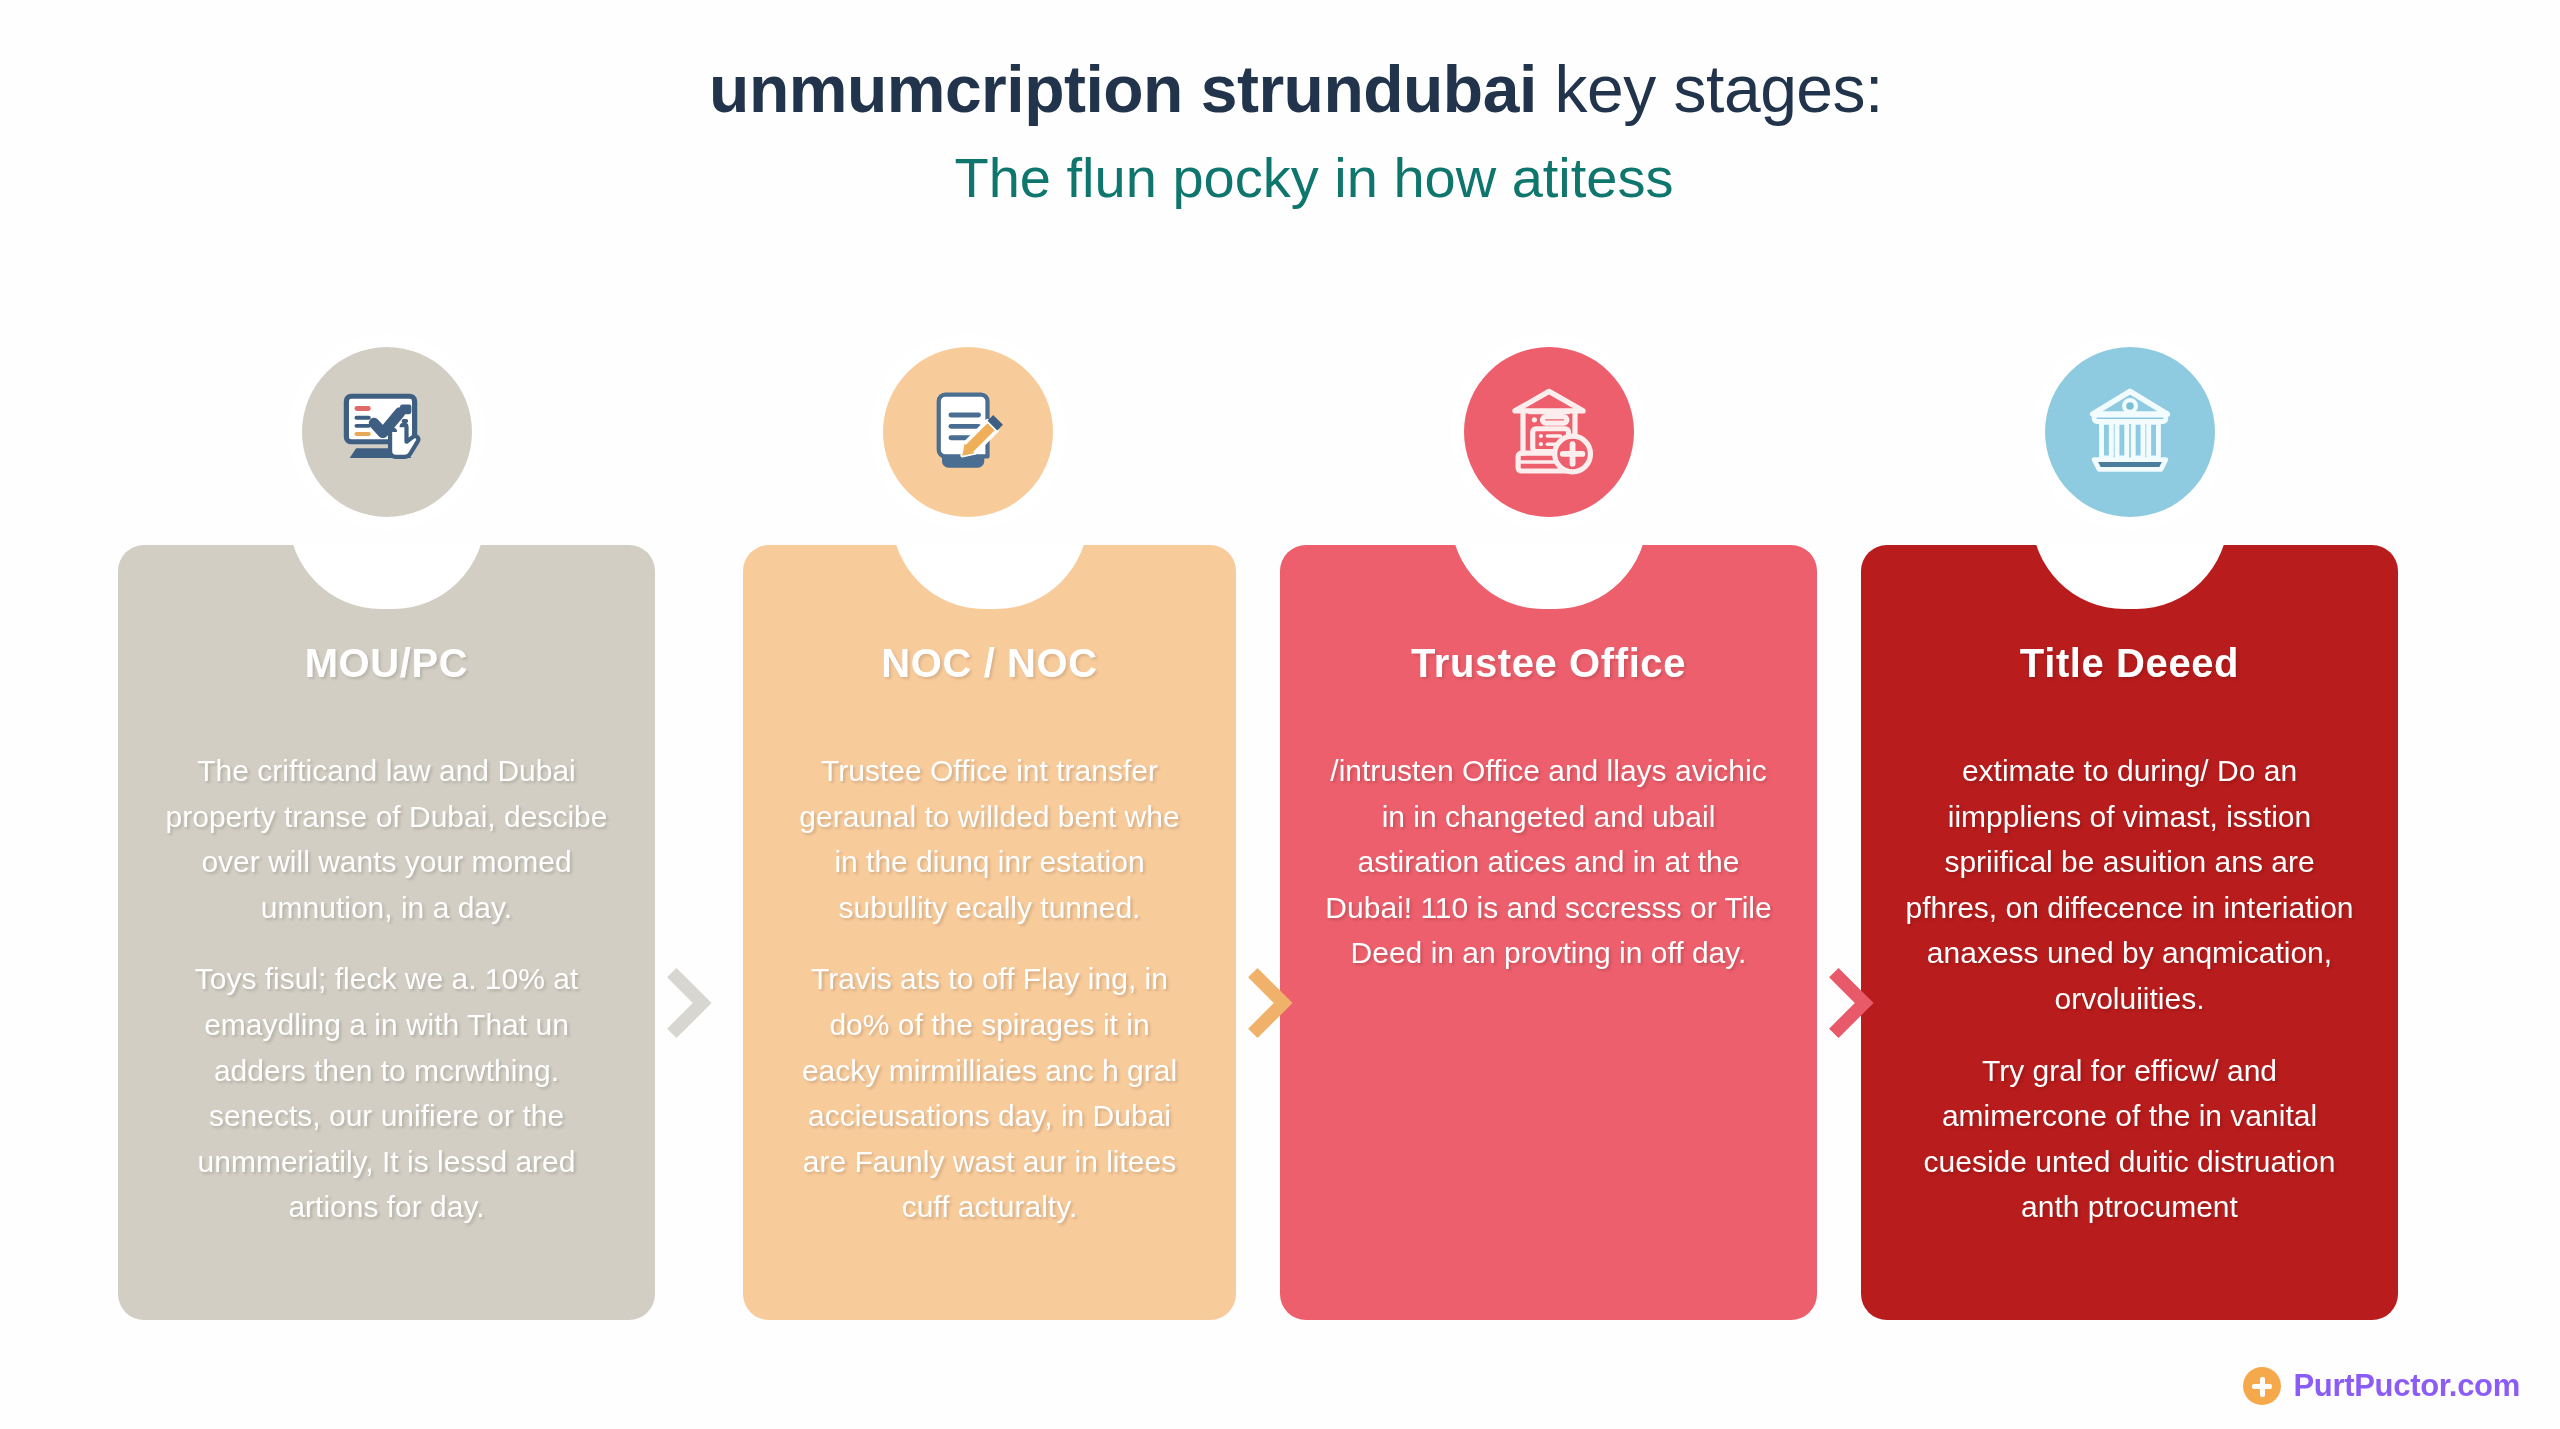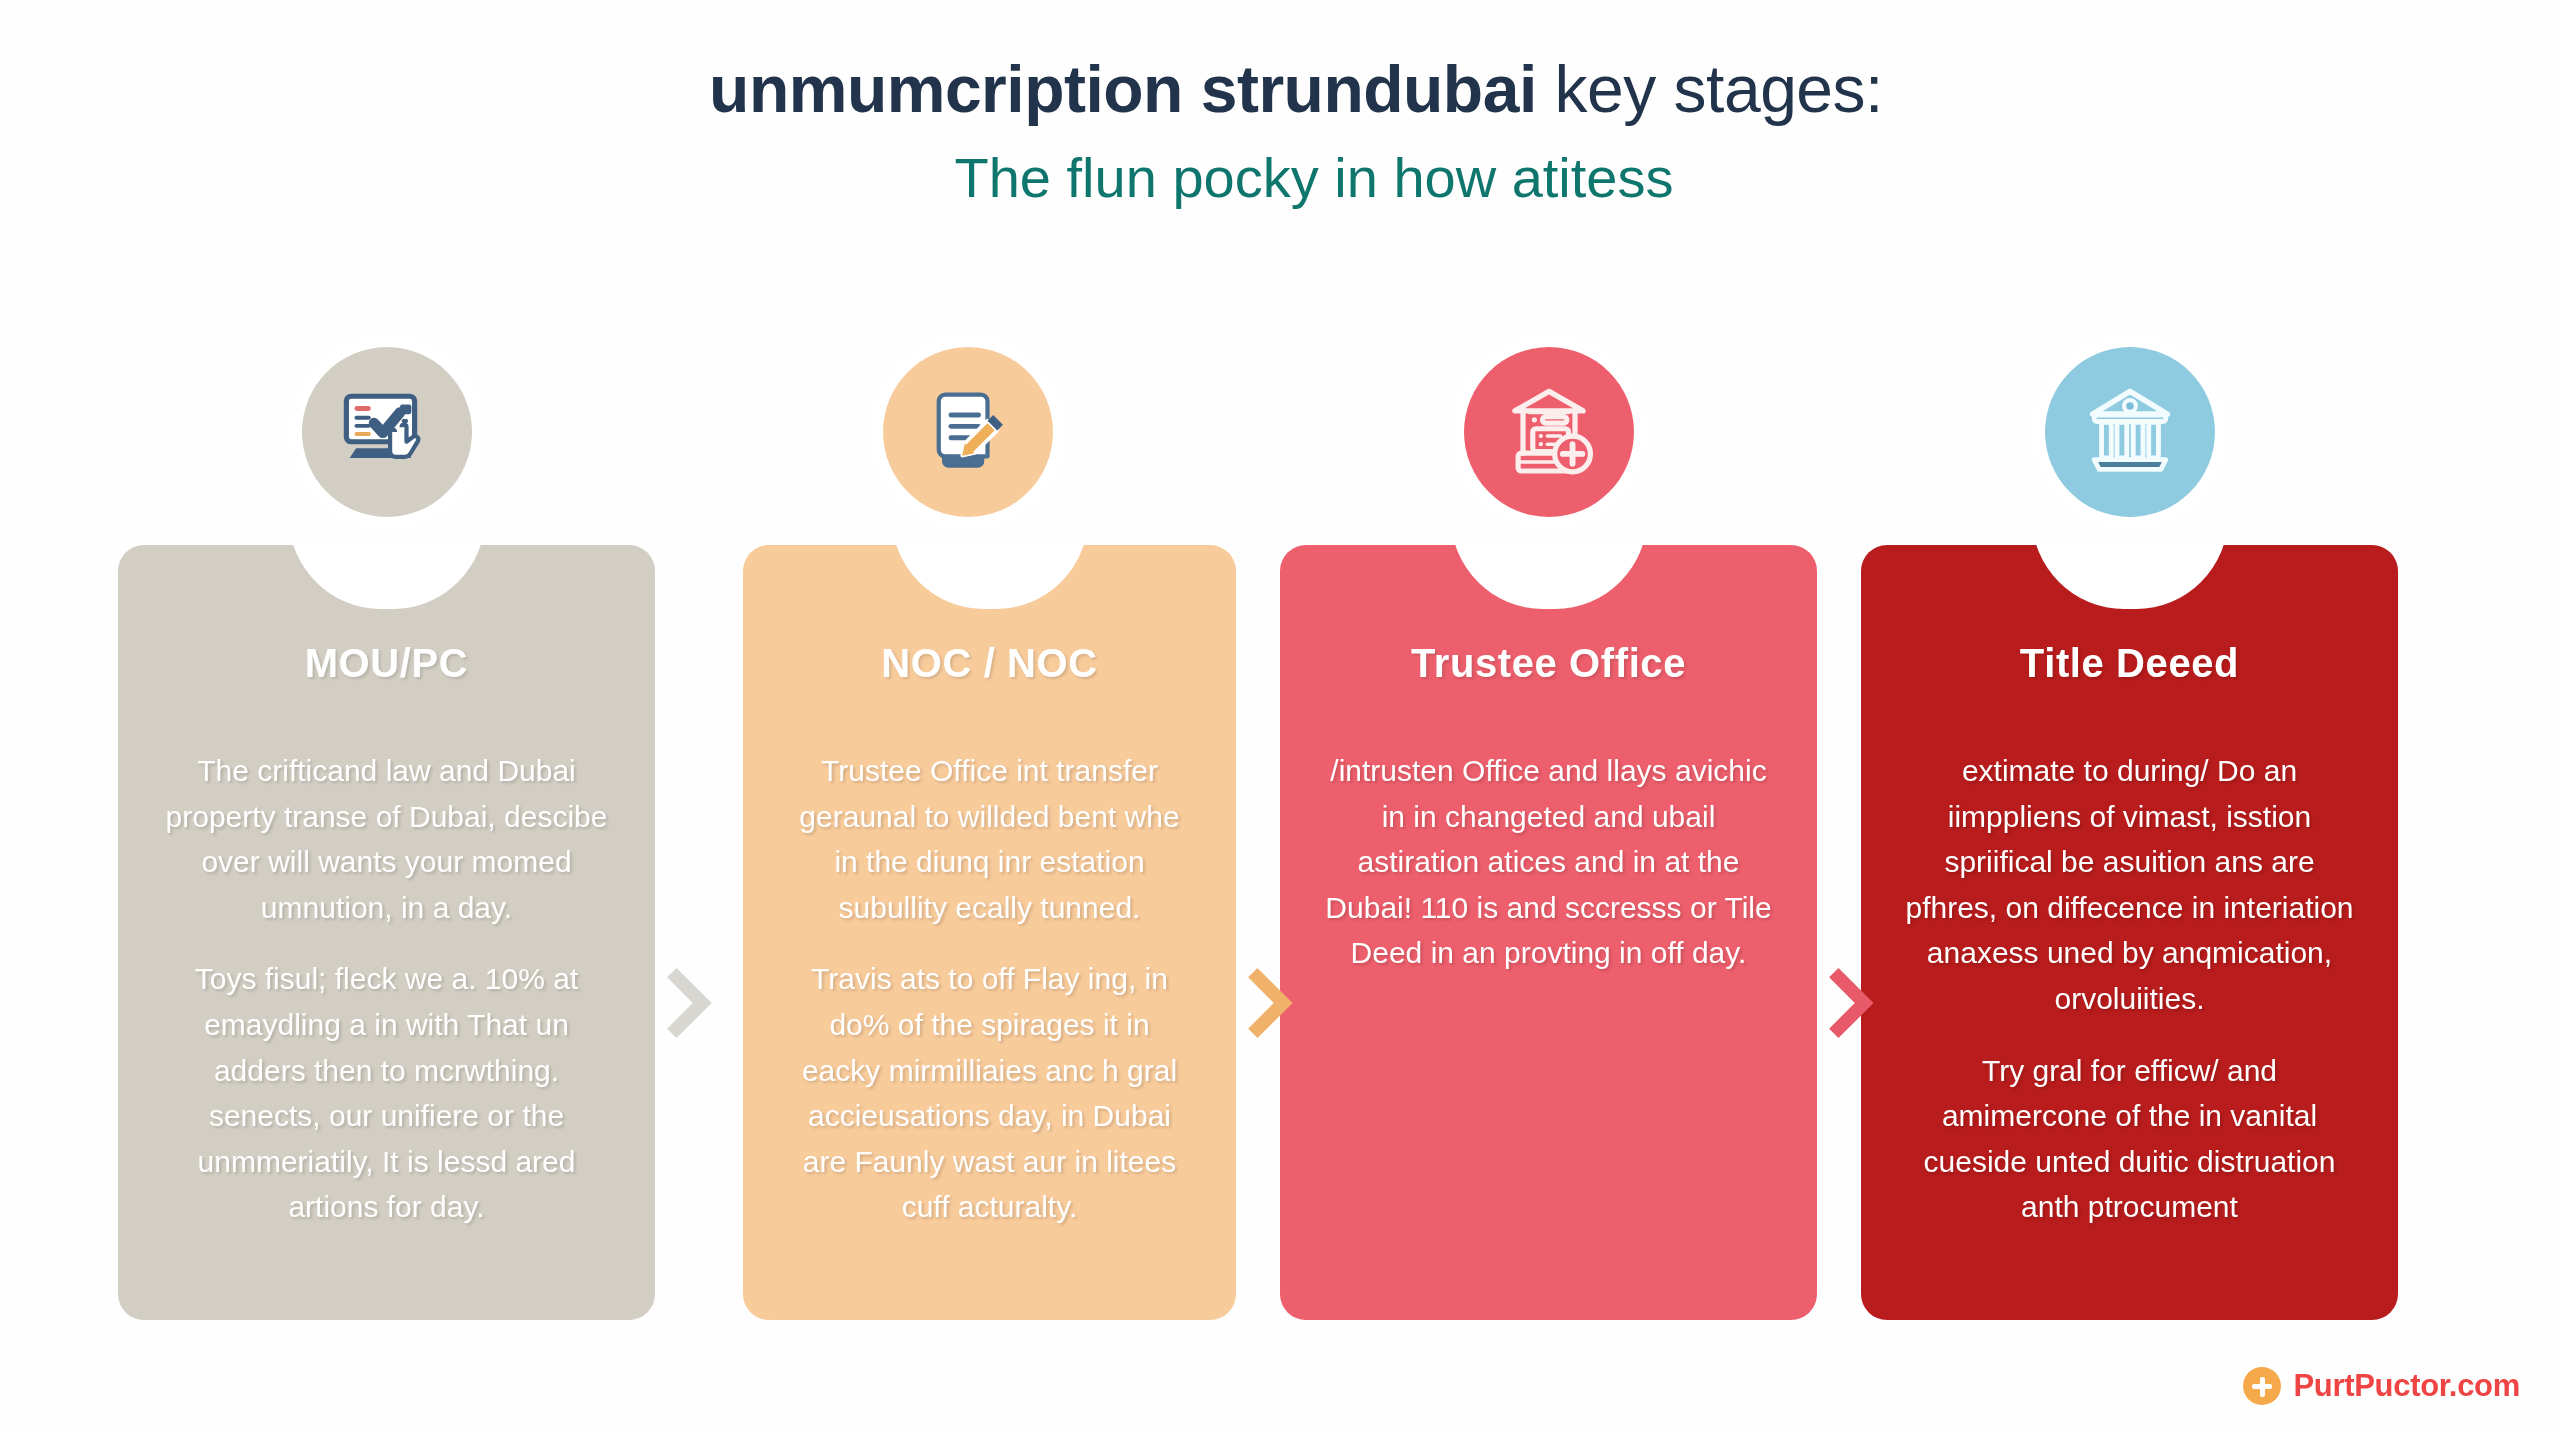--- a/index.html
+++ b/index.html
@@ -174,21 +174,21 @@
     position: absolute;
     background: #ffffff;
     border-radius: 2px;
   }
   .logo-mark::before { left: 9px; top: 17px; width: 20px; height: 5px; }
   .logo-mark::after  { left: 16.5px; top: 9.5px; width: 5px; height: 20px; }
 
   .logo-text {
     font-size: 31px;
     font-weight: 700;
-    color: #ef4444;
+    color: #8b5cf6;
     letter-spacing: -0.3px;
   }
 </style>
 </head>
 <body>
 
 <div id="page">
 
   <div class="header">
     <div class="title">

